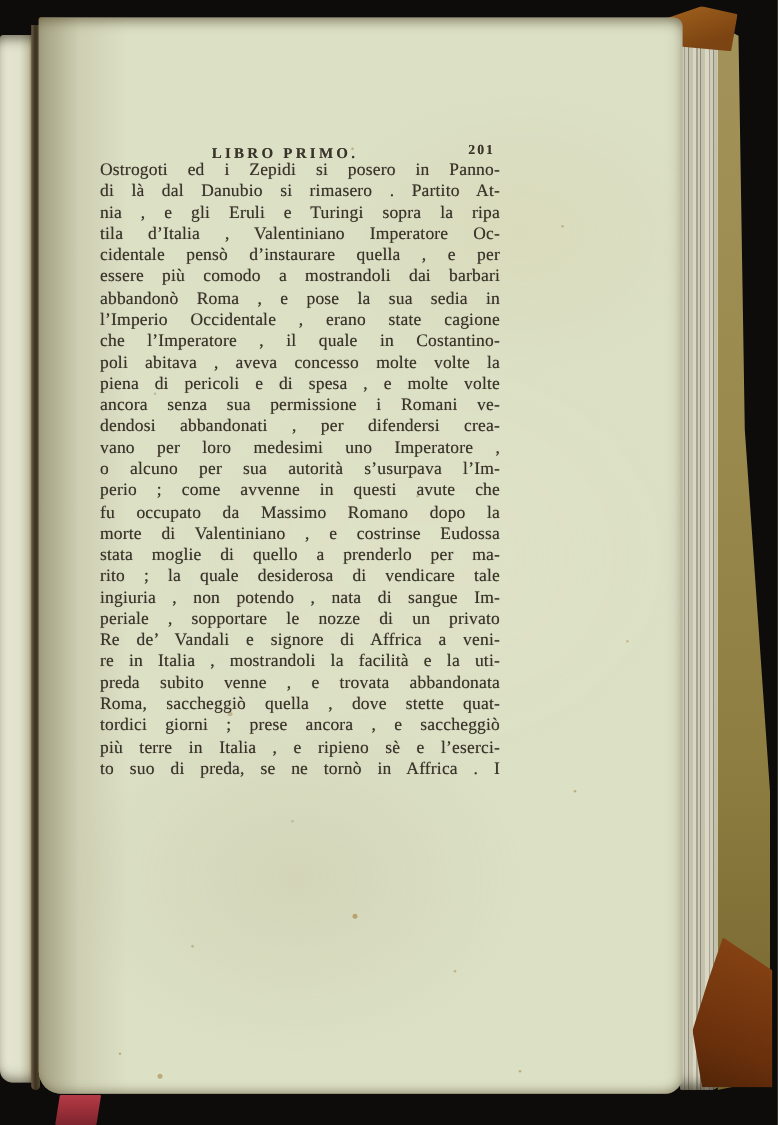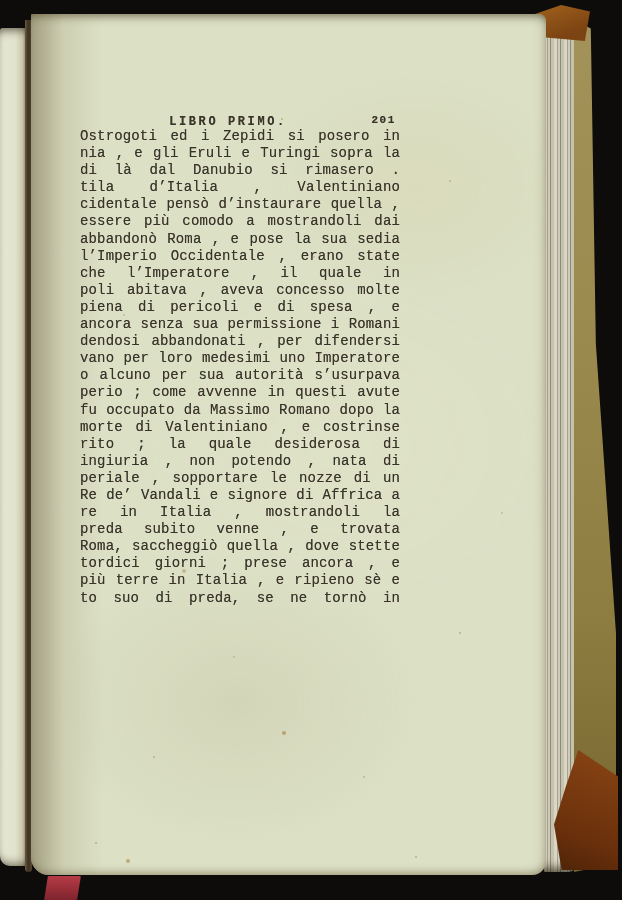--- a/index.html
+++ b/index.html
@@ -1,19 +1,19 @@
 <!DOCTYPE html>
 <html style="--bg: #0d0c0a; --paper: #dce0c5; --ink: #39332a;"><head>
 <meta charset="utf-8">
 <style>
   html,body{margin:0;padding:0;background:#0d0c0a;}
   .scene{
     position:relative;width:622px;height:900px;overflow:hidden;
     background:var(--bg,#0d0c0a);
-    font-family:Liberation Mono, monospace;
+    font-family:Liberation Serif, serif;
   }
   
   .facing-edge{
     position:absolute;left:0;top:28;width:26px;height:838px;
     top:28px;
     background:linear-gradient(90deg,#e6e7d2 0%,#e0e2cb 60%,#c9c6ab 88%,#9a8f72 100%);
     border-radius:3px 0 0 10px;
     box-shadow:inset 0 8px 10px -6px rgba(40,30,15,.7), inset 0 -8px 10px -6px rgba(40,30,15,.6);
   }
   
@@ -141,37 +141,38 @@
     <div class="gutter-shadow"></div>
     <div class="speckles"></div>
 
     <div class="running-header">
       <span class="running-title">LIBRO PRIMO.</span>
       <span class="page-number">201</span>
     </div>
 
     <div class="text-block" id="text-block">
         <div class="line">Ostrogoti ed i Zepidi si posero in Panno-</div>
+        <div class="line">di là dal Danubio si rimasero . Partito At-</div>
         <div class="line">nia , e gli Eruli e Turingi sopra la ripa</div>
-        <div class="line">di là dal Danubio si rimasero . Partito At-</div>
         <div class="line">tila d’Italia , Valentiniano Imperatore Oc-</div>
         <div class="line">cidentale pensò d’instaurare quella , e per</div>
         <div class="line">essere più comodo a mostrandoli dai barbari</div>
         <div class="line">abbandonò Roma , e pose la sua sedia in</div>
         <div class="line">l’Imperio Occidentale , erano state cagione</div>
         <div class="line">che l’Imperatore , il quale in Costantino-</div>
         <div class="line">poli abitava , aveva concesso molte volte la</div>
         <div class="line">piena di pericoli e di spesa , e molte volte</div>
         <div class="line">ancora senza sua permissione i Romani ve-</div>
         <div class="line">dendosi abbandonati , per difendersi crea-</div>
         <div class="line">vano per loro medesimi uno Imperatore ,</div>
         <div class="line">o alcuno per sua autorità s’usurpava l’Im-</div>
         <div class="line">perio ; come avvenne in questi avute che</div>
         <div class="line">fu occupato da Massimo Romano dopo la</div>
         <div class="line">morte di Valentiniano , e costrinse Eudossa</div>
+        <div class="line">stata moglie di quello a prenderlo per ma-</div>
         <div class="line">rito ; la quale desiderosa di vendicare tale</div>
         <div class="line">ingiuria , non potendo , nata di sangue Im-</div>
         <div class="line">periale , sopportare le nozze di un privato</div>
         <div class="line">Re de’ Vandali e signore di Affrica a veni-</div>
         <div class="line">re in Italia , mostrandoli la facilità e la uti-</div>
         <div class="line">preda subito venne , e trovata abbandonata</div>
         <div class="line">Roma, saccheggiò quella , dove stette quat-</div>
         <div class="line">tordici giorni ; prese ancora , e saccheggiò</div>
         <div class="line">più terre in Italia , e ripieno sè e l’eserci-</div>
         <div class="line">to suo di preda, se ne tornò in Affrica . I</div>

